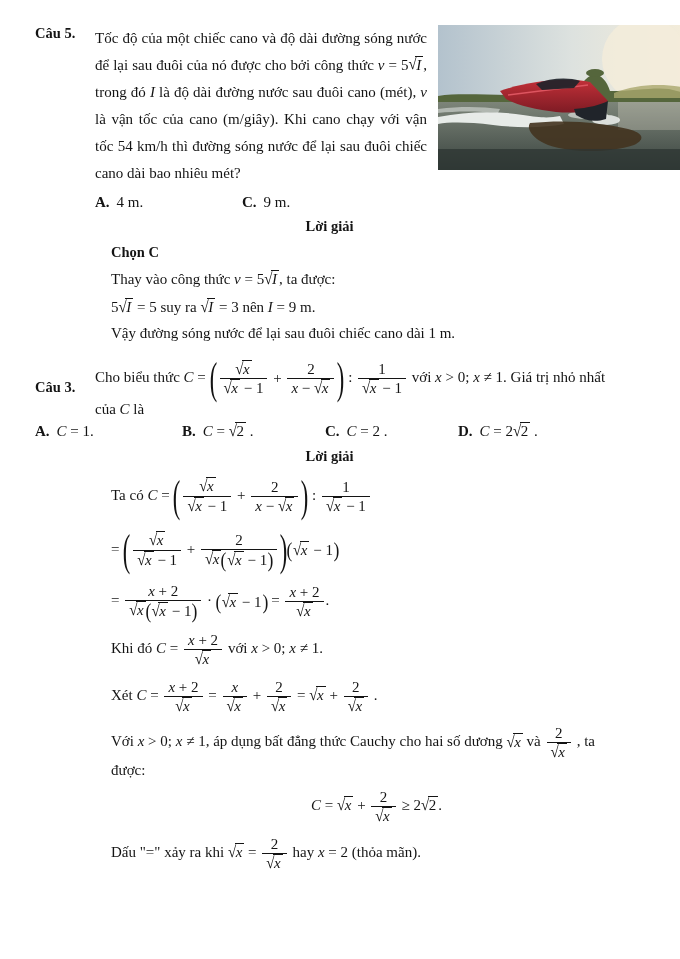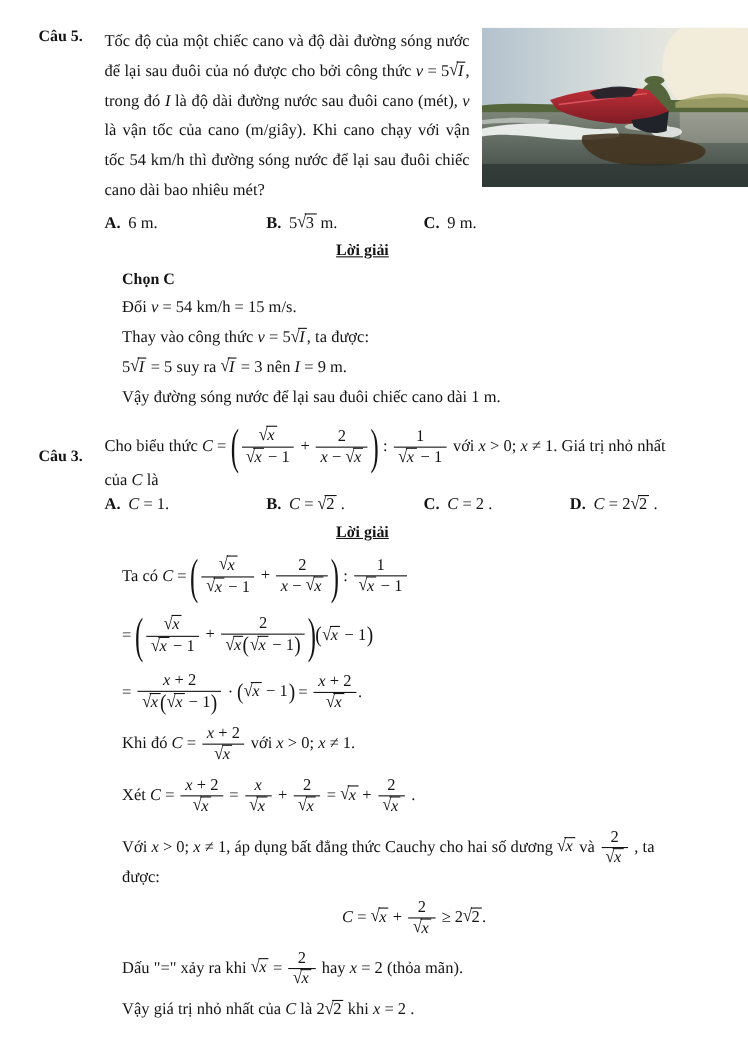--- a/index.html
+++ b/index.html
@@ -14,25 +14,25 @@
   .q-label { flex:0 0 60px; width:60px; font-weight:bold; white-space:nowrap; }
   .q6row { align-items:center; margin-top:14px; }
 
   .q5-top { display:flex; }
   .q5-text { margin:0; width:332px; text-align:justify; line-height:27px; }
   .photo { flex:0 0 auto; width:243px; height:145px; margin-left:11px; overflow:hidden; }
   .photo svg { display:block; width:100%; height:100%; }
 
   .answers { display:grid; grid-template-columns:147px 143px 133px 1fr; align-items:center; }
   .answers.q5a { margin-top:7px; }
-  .answers.q6a { margin-left:60px; margin-top:4px; }
+  .answers.q6a { margin-top:4px; }
   .ans { white-space:nowrap; }
   .ans b { font-weight:bold; margin-right:7px; }
 
-  .center-head { text-align:center; font-weight:bold; margin:7px 0 5px 0;text-decoration:underline; }
+  .center-head { text-align:center; font-weight:bold; margin:7px 0 5px 0; }
   .content { margin-left:60px; }
   .content p { margin:9px 16px; }
   .bold { font-weight:bold; }
   .indent { margin-left:55px; }
   .centerline { text-align:center; padding-left:34px; }
 
   
   .math { font-size:15px; }
   .mi { font-style:italic; }
   .mfrac { display:inline-block; vertical-align:middle; text-align:center; margin:0 2px; }
@@ -89,30 +89,28 @@
               <path d="M92 98 C130 94 165 98 190 104 C205 108 208 114 196 120 C170 128 135 128 110 120 C95 114 88 104 92 98 Z" opacity="0.9" fill="#43331f"></path>
               <rect x="0" y="124" width="243" height="21" opacity="0.75" fill="#2c3431"></rect>
               <path d="M62 66 C90 56 128 52 152 57 L170 76 C160 86 140 89 118 87 C98 85 78 80 68 74 Z" fill="url(#hullg)"></path>
               <path d="M70 70 L150 60" stroke-width="1.5" fill="none" stroke="#dd5560"></path>
               <path d="M98 59 C112 53 130 52 142 56 L136 63 L104 65 Z" opacity="0.92" fill="#20242a"></path>
               <path d="M136 84 C150 83 162 80 170 76 L168 94 C156 98 146 95 138 90 Z" fill="#20242a"></path>
             </svg>
           </div>
         </div>
         <div class="answers q5a math">
-          <div class="ans"><b>A.</b><span><span class="mr">6 m.</span></span></div>
-          <div class="ans"><b>B.</b><span><span class="mr">5</span><span class="msqrt"><span class="mrad">√</span><span class="mradbody"><span class="mr">3</span></span></span><span class="mr"> m.</span></span></div>
+          <div class="ans"><b>A.</b><span><span class="mr">4 m.</span></span></div>
           <div class="ans"><b>C.</b><span><span class="mr">9 m.</span></span></div>
         </div>
       </div>
     </div>
     <div class="center-head">Lời giải</div>
     <div class="content">
       <p class="bold">Chọn C</p>
-      <p class="math"><span class="mr">Đổi </span><span class="mi">v</span><span class="mr"> = 54 km/h = 15 m/s.</span></p>
       <p class="math"><span class="mr">Thay vào công thức </span><span class="mi">v</span><span class="mr"> = 5</span><span class="msqrt"><span class="mrad">√</span><span class="mradbody"><span class="mi">I</span></span></span><span class="mr">, ta được:</span></p>
       <p class="math"><span class="mr">5</span><span class="msqrt"><span class="mrad">√</span><span class="mradbody"><span class="mi">I</span></span></span><span class="mr"> = 5 suy ra </span><span class="msqrt"><span class="mrad">√</span><span class="mradbody"><span class="mi">I</span></span></span><span class="mr"> = 3 nên </span><span class="mi">I</span><span class="mr"> = 9 m.</span></p>
       <p class="math"><span class="mr">Vậy đường sóng nước để lại sau đuôi chiếc cano dài 1 m.</span></p>
     </div>
   </section>
 
   <section>
     <div class="q-row q6row">
       <div class="q-label">Câu 3.</div>
       <p class="math" style="margin:0;"><span class="mr">Cho biểu thức </span><span class="mi">C</span><span class="mr"> = </span><span class="mparen big">
@@ -154,17 +152,16 @@
               </span></span></span><span class="mr"> · </span><span class="mparen med">
             <span class="mbrack">(</span>
             <span class="mpbody"><span class="msqrt"><span class="mrad">√</span><span class="mradbody"><span class="mi">x</span></span></span><span class="mr"> − 1</span></span>
             <span class="mbrack">)</span>
           </span><span class="mr"> = </span><span class="mfrac"><span class="mnum"><span class="mi">x</span><span class="mr"> + 2</span></span><span class="mden"><span class="msqrt"><span class="mrad">√</span><span class="mradbody"><span class="mi">x</span></span></span></span></span><span class="mr">.</span></p>
       <p class="math"><span class="mr">Khi đó </span><span class="mi">C</span><span class="mr"> = </span><span class="mfrac"><span class="mnum"><span class="mi">x</span><span class="mr"> + 2</span></span><span class="mden"><span class="msqrt"><span class="mrad">√</span><span class="mradbody"><span class="mi">x</span></span></span></span></span><span class="mr"> với </span><span class="mi">x</span><span class="mr"> &gt; 0; </span><span class="mi">x</span><span class="mr"> ≠ 1.</span></p>
       <p class="math"><span class="mr">Xét </span><span class="mi">C</span><span class="mr"> = </span><span class="mfrac"><span class="mnum"><span class="mi">x</span><span class="mr"> + 2</span></span><span class="mden"><span class="msqrt"><span class="mrad">√</span><span class="mradbody"><span class="mi">x</span></span></span></span></span><span class="mr"> = </span><span class="mfrac"><span class="mnum"><span class="mi">x</span></span><span class="mden"><span class="msqrt"><span class="mrad">√</span><span class="mradbody"><span class="mi">x</span></span></span></span></span><span class="mr"> + </span><span class="mfrac"><span class="mnum"><span class="mr">2</span></span><span class="mden"><span class="msqrt"><span class="mrad">√</span><span class="mradbody"><span class="mi">x</span></span></span></span></span><span class="mr"> = </span><span class="msqrt"><span class="mrad">√</span><span class="mradbody"><span class="mi">x</span></span></span><span class="mr"> + </span><span class="mfrac"><span class="mnum"><span class="mr">2</span></span><span class="mden"><span class="msqrt"><span class="mrad">√</span><span class="mradbody"><span class="mi">x</span></span></span></span></span><span class="mr"> .</span></p>
       <p class="math"><span class="mr">Với </span><span class="mi">x</span><span class="mr"> &gt; 0; </span><span class="mi">x</span><span class="mr"> ≠ 1, áp dụng bất đẳng thức Cauchy cho hai số dương </span><span class="msqrt"><span class="mrad">√</span><span class="mradbody"><span class="mi">x</span></span></span><span class="mr"> và </span><span class="mfrac"><span class="mnum"><span class="mr">2</span></span><span class="mden"><span class="msqrt"><span class="mrad">√</span><span class="mradbody"><span class="mi">x</span></span></span></span></span><span class="mr"> , ta được:</span></p>
       <p class="math centerline"><span class="mi">C</span><span class="mr"> = </span><span class="msqrt"><span class="mrad">√</span><span class="mradbody"><span class="mi">x</span></span></span><span class="mr"> + </span><span class="mfrac"><span class="mnum"><span class="mr">2</span></span><span class="mden"><span class="msqrt"><span class="mrad">√</span><span class="mradbody"><span class="mi">x</span></span></span></span></span><span class="mr"> ≥ 2</span><span class="msqrt"><span class="mrad">√</span><span class="mradbody"><span class="mr">2</span></span></span><span class="mr">.</span></p>
       <p class="math"><span class="mr">Dấu "=" xảy ra khi </span><span class="msqrt"><span class="mrad">√</span><span class="mradbody"><span class="mi">x</span></span></span><span class="mr"> = </span><span class="mfrac"><span class="mnum"><span class="mr">2</span></span><span class="mden"><span class="msqrt"><span class="mrad">√</span><span class="mradbody"><span class="mi">x</span></span></span></span></span><span class="mr"> hay </span><span class="mi">x</span><span class="mr"> = 2 (thỏa mãn).</span></p>
-      <p class="math"><span class="mr">Vậy giá trị nhỏ nhất của </span><span class="mi">C</span><span class="mr"> là 2</span><span class="msqrt"><span class="mrad">√</span><span class="mradbody"><span class="mr">2</span></span></span><span class="mr"> khi </span><span class="mi">x</span><span class="mr"> = 2 .</span></p>
     </div>
   </section>
 
 </div>
 
 </body></html>

